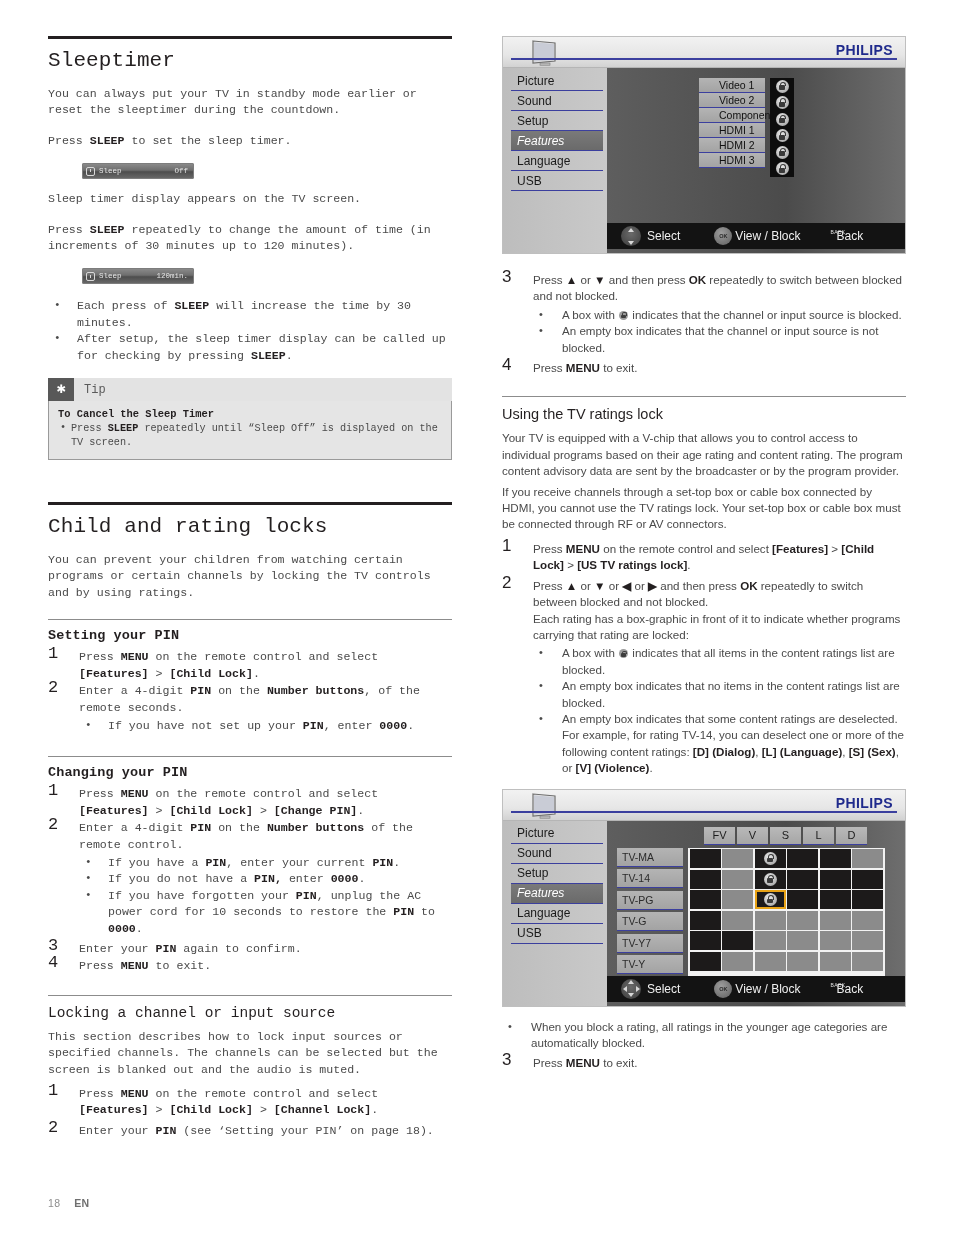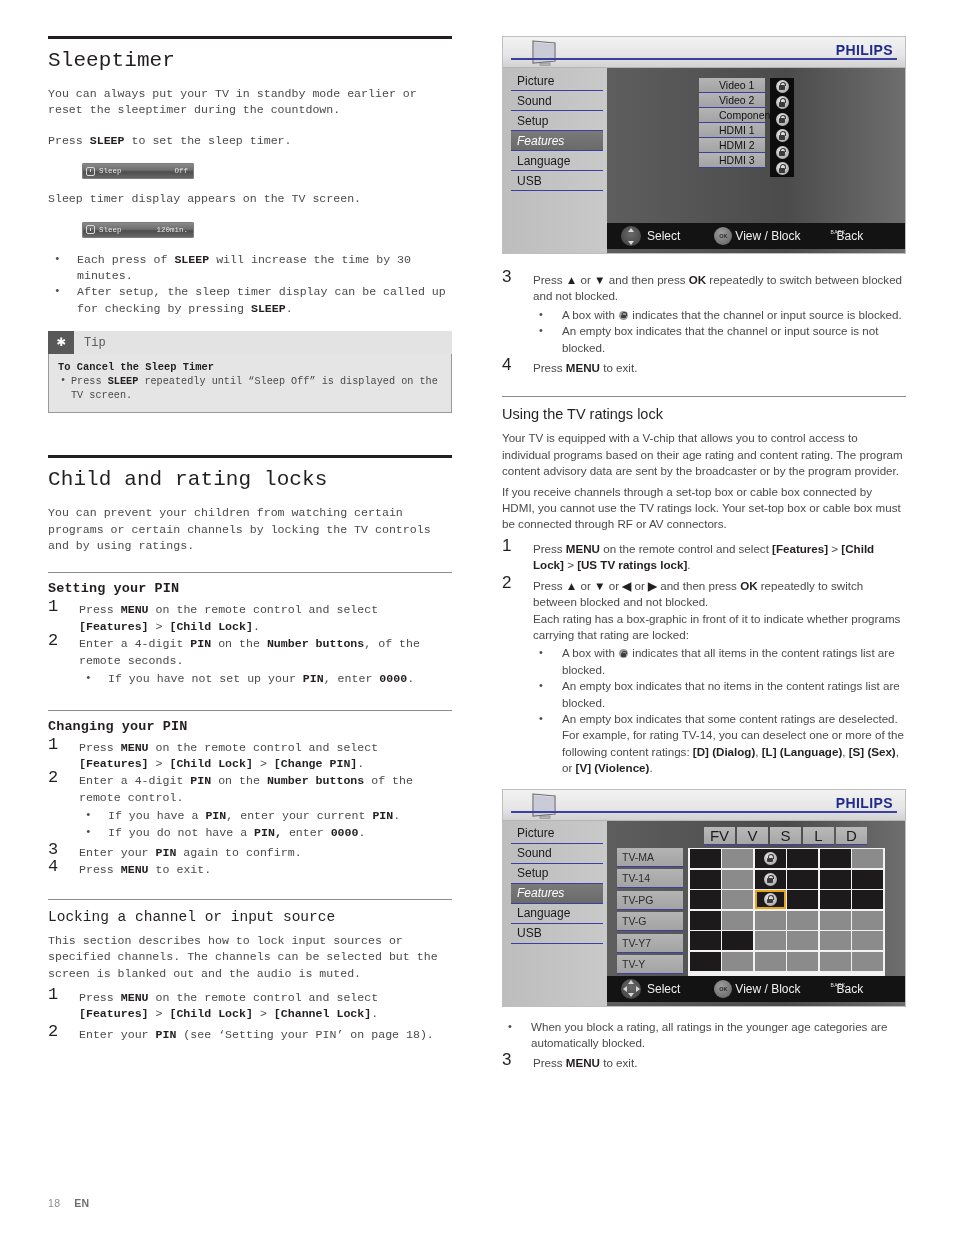--- a/index.html
+++ b/index.html
@@ -204,21 +204,21 @@
     background:#3a3a3a; border-radius:1px;
   }
 
   
   .rgrid { position:absolute; left:10px; top:6px; }
   .rg-headrow { display:flex; margin-left:87px; }
   .rg-th {
     width:31px; height:18px; margin-right:2px;
     background:linear-gradient(to bottom,#b9b9b9,#a6a6a6);
     border-bottom:1.5px solid #3b3f9e;
-    color:#1c1c1c; font-size:15px; display:flex;
+    color:#1c1c1c; font-size:11px; display:flex;
     align-items:center; justify-content:center;
   }
   .rg-body { display:flex; margin-top:3px; }
   .rg-labels { display:flex; flex-direction:column; }
   .rg-lab {
     width:66px; height:19px; margin-bottom:2.5px;
     background:linear-gradient(to bottom,#b4b4b4,#a3a3a3);
     border-bottom:1.5px solid #3b3f9e;
     color:#2b2b2b; font-size:10.5px; display:flex; align-items:center;
     padding-left:5px;
@@ -275,20 +275,23 @@
       </p>
 
       <div class="sleepbar">
         <span class="clock"></span>
         <span class="lbl">Sleep</span>
         <span class="val">Off</span>
       </div>
 
       <p class="body">Sleep timer display appears on the TV screen.</p>
 
+      <p class="body">
+        <span>Press </span><b>SLEEP</b><span> repeatedly to change the amount of time (in increments of 30 minutes up to 120 minutes).</span>
+      </p>
 
       <div class="sleepbar">
         <span class="clock"></span>
         <span class="lbl">Sleep</span>
         <span class="val">120min.</span>
       </div>
 
       <ul class="bul" style="margin-top:14px;">
         <li>
           <span>Each press of </span><b>SLEEP</b><span> will increase the time by 30 minutes.</span>
@@ -344,20 +347,23 @@
           </li>
           <li>
             <span class="num">2</span>
             <span>Enter a 4-digit </span><b>PIN</b><span> on the </span><b>Number buttons</b><span> of the remote control.</span>
             <ul class="bul">
               <li>
                 <span>If you have a </span><b>PIN</b><span>, enter your current </span><b>PIN</b><span>.</span>
               </li>
               <li>
                 <span>If you do not have a </span><b>PIN,</b><span> enter </span><b>0000</b><span>.</span>
+              </li>
+              <li>
+                <span>If you have forgotten your </span><b>PIN</b><span>, unplug the AC power cord for 10 seconds to restore the </span><b>PIN</b><span> to </span><b>0000</b><span>.</span>
               </li>
             </ul>
           </li>
           <li style="margin-top:4px;">
             <span class="num">3</span>
             <span>Enter your </span><b>PIN</b><span> again to confirm.</span>
           </li>
           <li>
             <span class="num">4</span>
             <span>Press </span><b>MENU</b><span> to exit.</span>

